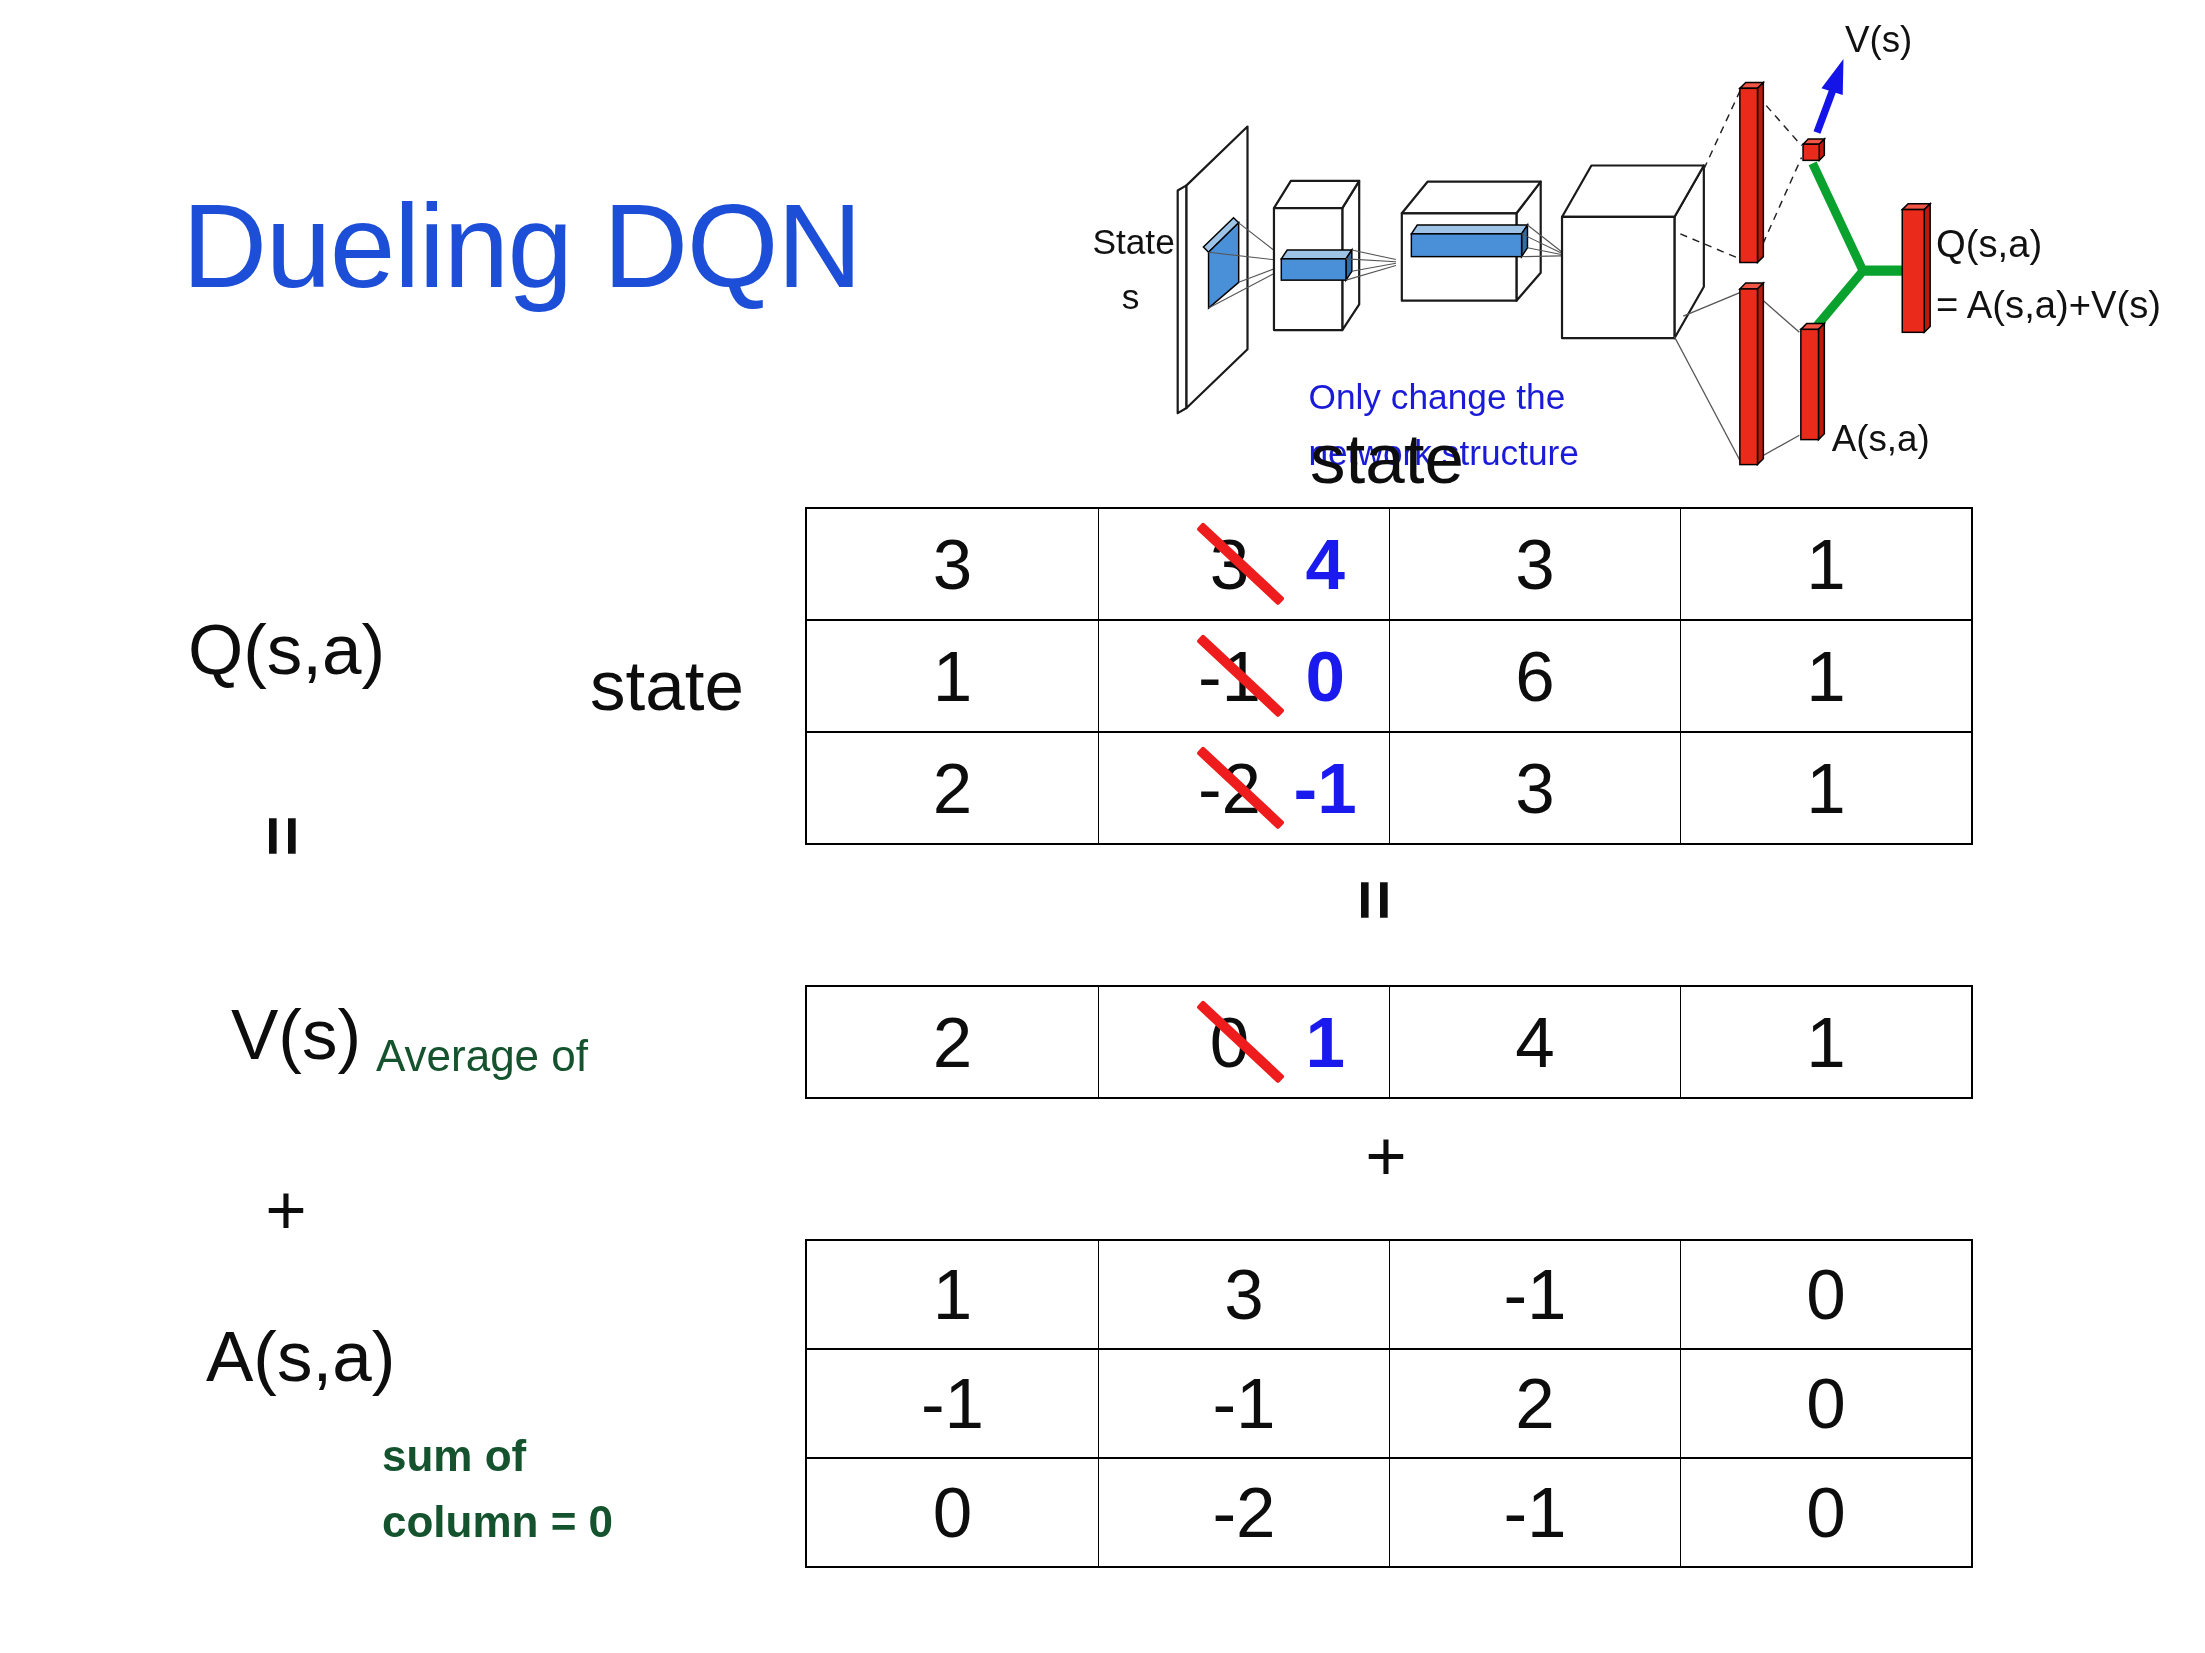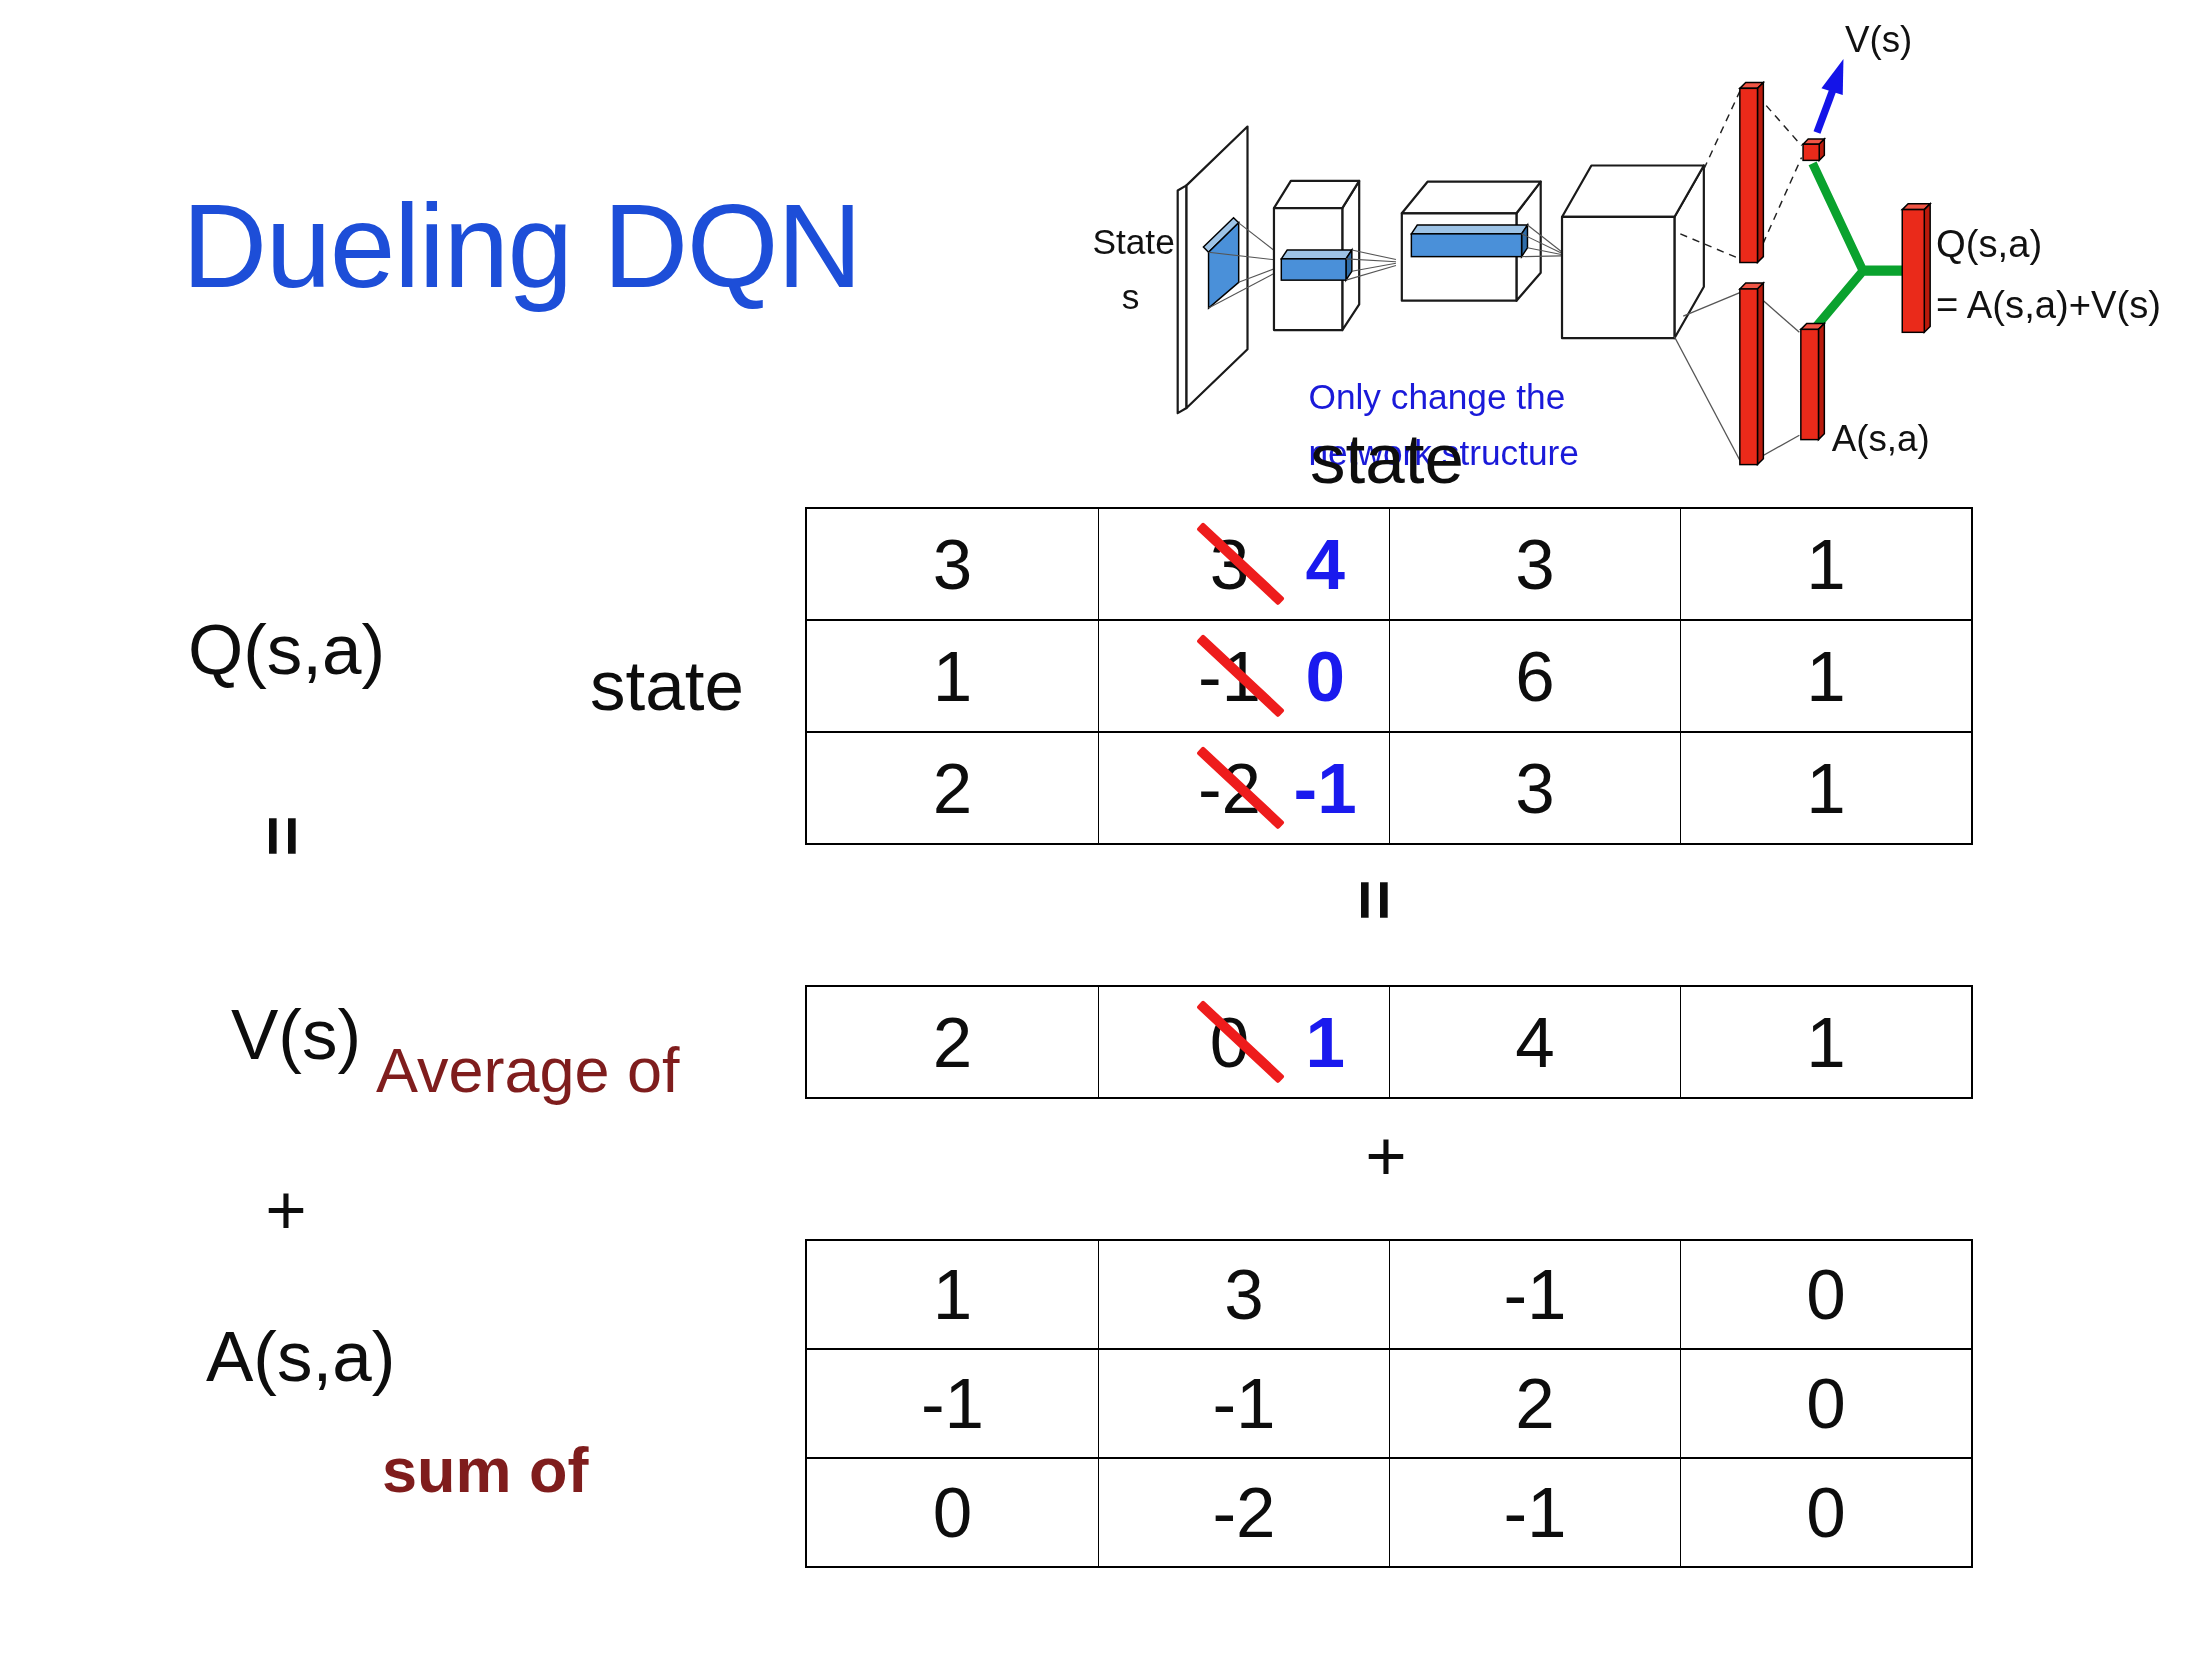--- a/index.html
+++ b/index.html
@@ -25,21 +25,21 @@
   .cell .new { left:53%; width:50%; color:#1a1aee; font-weight:bold; }
   .strike {
     position:absolute; left:104px; top:13.2px; width:112px; height:9.6px;
     background:#ee1c1c; border-radius:2.2px;
     transform:rotate(43deg); transform-origin:0 0;
   }
   .hdr-state { left:805px; width:1164px; top:418px; text-align:center; font-size:71px; }
   .lbl { font-size:71px; white-space:nowrap; }
   .op { width:88px; height:88px; display:flex; align-items:center; justify-content:center; font-size:71px; }
   .op.eq { font-weight:bold; transform:rotate(90deg); }
-  .note { color:#7f1d1d; font-size:63px; line-height:1.5; white-space:nowrap; }
+  .note { color:#14532d; font-size:44px; line-height:1.5; white-space:nowrap; }
 
   svg text { font-family:"Liberation Sans","DejaVu Sans",sans-serif; fill:#111; }
   svg .blue-note { fill:#1a1ad9; }
 </style>
 </head>
 <body>
 
 <div class="abs slide-title">Dueling DQN</div>
 
 <svg class="abs" style="left:1066px; top:0;" width="1139" height="478" viewBox="0 0 1550 650">
@@ -170,20 +170,21 @@
 <div class="abs op eq" style="left:240px; top:792px;">=</div>
 <div class="abs lbl" style="left:231px; top:994px;">V(s)</div>
 <div class="abs op" style="left:242px; top:1165px;">+</div>
 <div class="abs lbl" style="left:206px; top:1316px;">A(s,a)</div>
 
 <div class="abs note" style="left:376px; top:1023px;">
   <div>Average of</div>
 </div>
 <div class="abs note" style="left:382px; top:1423px;font-weight:bold;">
   <div>sum of</div>
+  <div>column = 0</div>
 </div>
 
 <div class="abs hdr-state">state</div>
 
 <div class="tbl" style="top:507px;">
   <div class="tbl-row">
     <div class="cell">3</div>
     <div class="cell">
       <span class="old">3</span>
       <span class="new">4</span>

